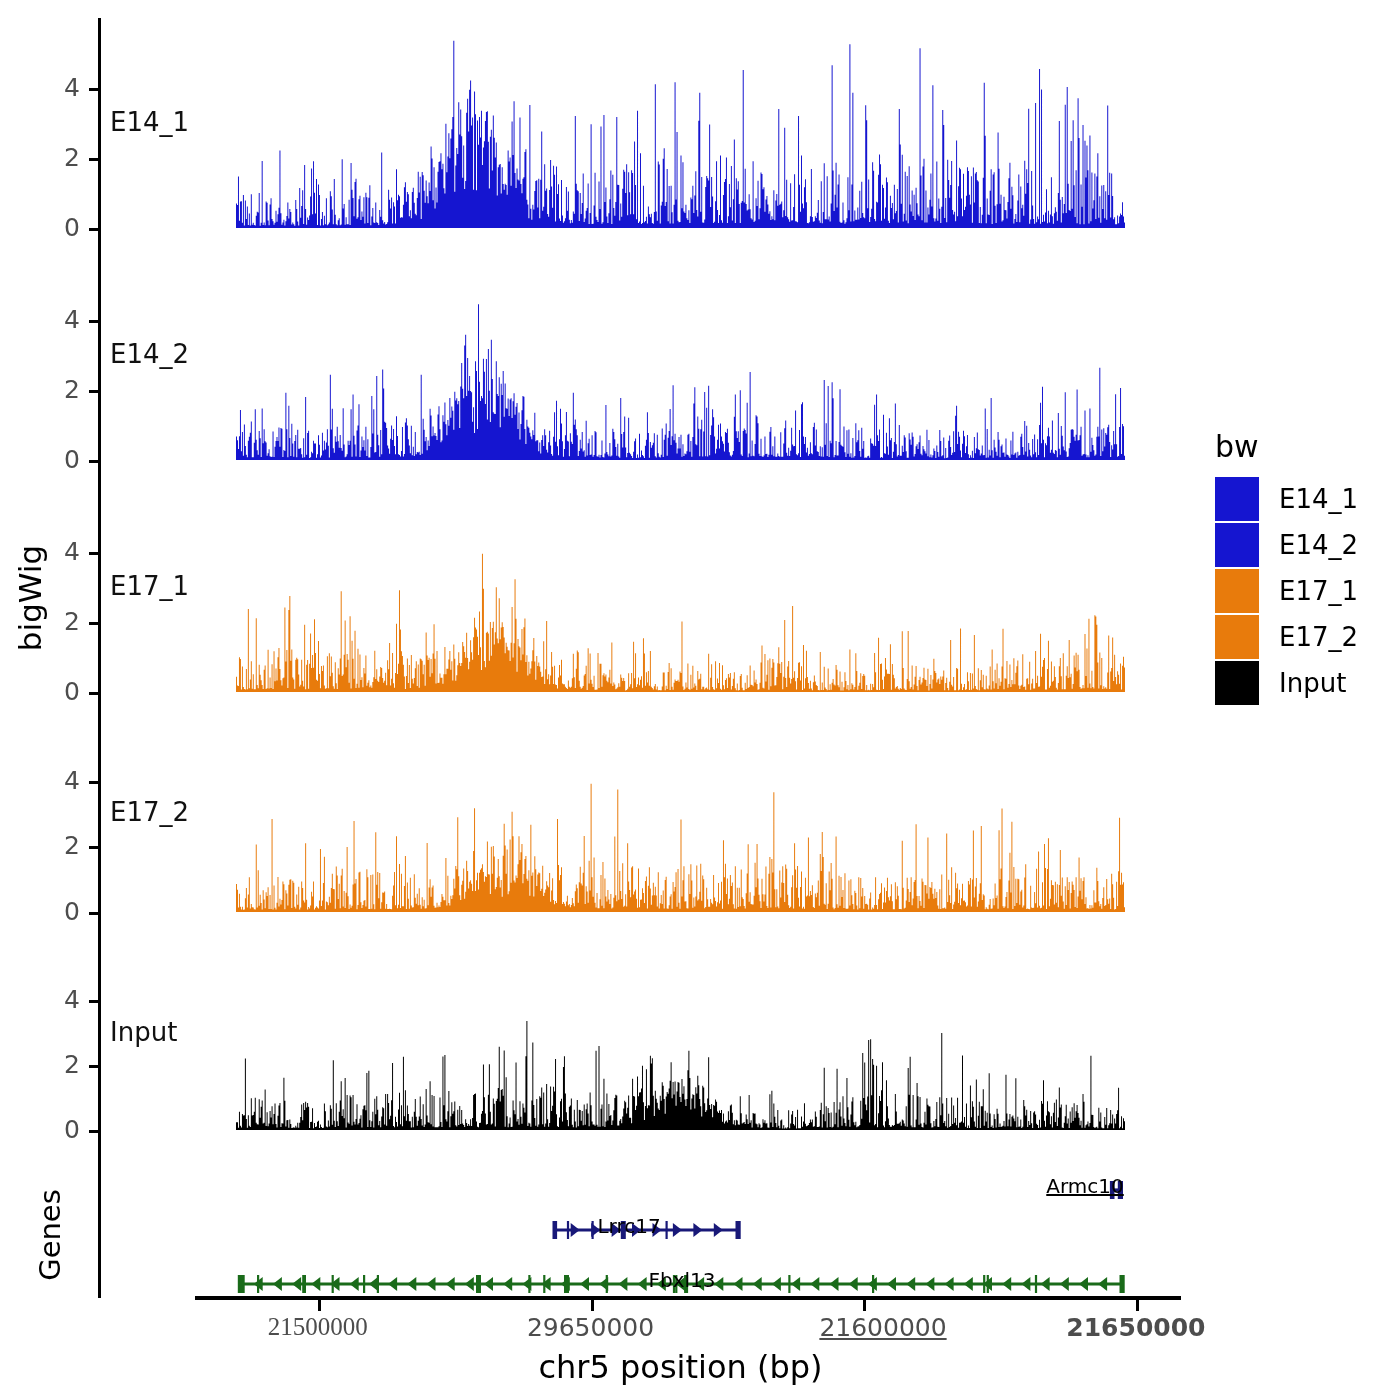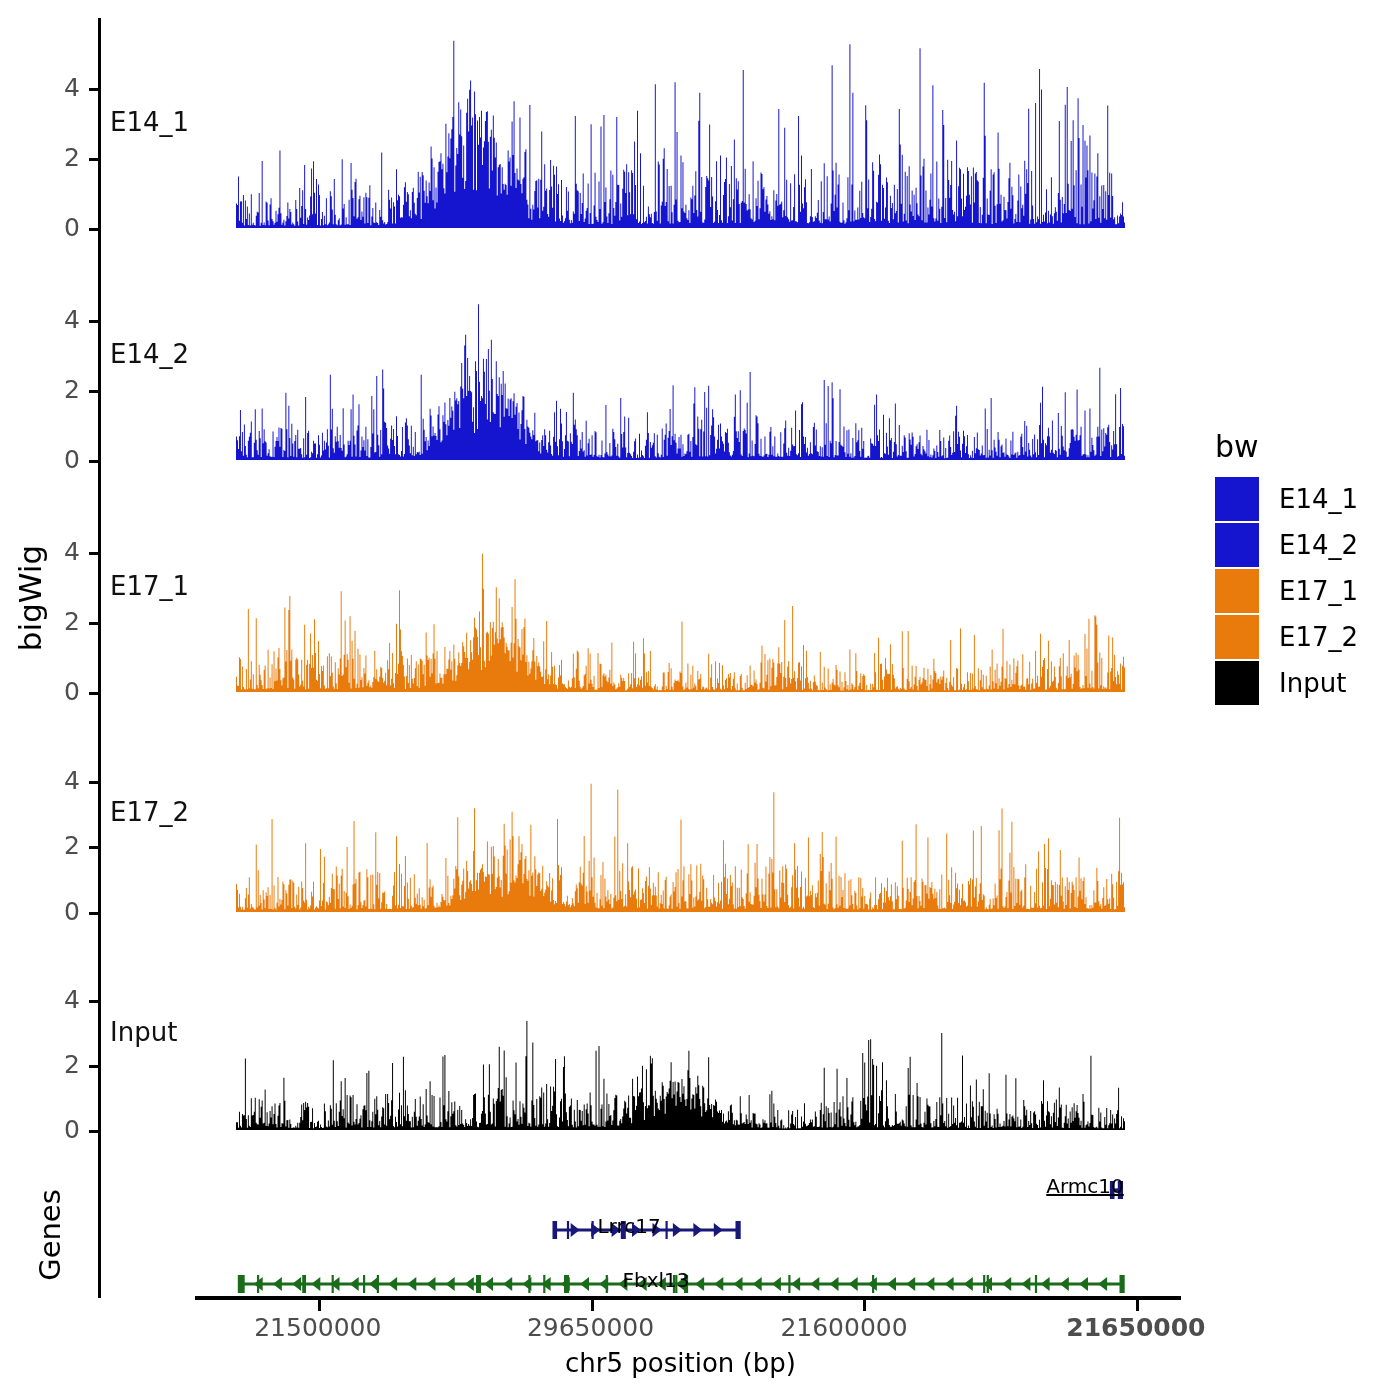--- a/index.html
+++ b/index.html
@@ -148,21 +148,21 @@
     text-align: center;
     width: 220px;
     margin-left: -110px;
   }
   #xlab {
     position: absolute;
     top: 1348px;
     left: 236px;
     width: 889px;
     text-align: center;
-    font-size: 26px;
+    font-size: 32px;
     color: #000;
   }
 
   
   #genes-panel .axis-line { top: 0; bottom: 0; }
   .gene-label {
     position: absolute;
     font-size: 20px;
     color: #000;
     white-space: nowrap;
@@ -341,33 +341,33 @@
           <rect x="67.8" y="123" width="2.2" height="18" fill="#1A6B1A"></rect>
           <rect x="95.6" y="123" width="2.2" height="18" fill="#1A6B1A"></rect>
           <rect x="240.0" y="123" width="5" height="18" fill="#1A6B1A"></rect>
           <rect x="439.2" y="123" width="2.2" height="18" fill="#1A6B1A"></rect>
           <rect x="636.0" y="123" width="2.2" height="18" fill="#1A6B1A"></rect>
           <line x1="875.7" y1="38" x2="884.6" y2="38" stroke="#181878" stroke-width="3.2"></line>
           <rect x="873.9" y="29" width="4.6" height="18" fill="#181878"></rect>
           <rect x="881.8" y="29" width="5.2" height="18" fill="#181878"></rect>
         </svg>
         <div class="gene-label" style="left:393px;top:62px;">Lrrc17</div>
-        <div class="gene-label" style="left:420px;top:116px;">Fbxl13</div>
+        <div class="gene-label" style="left:446px;top:116px;">Fbxl13</div>
         <div class="gene-label" style="left:849.0px;top:22px;text-decoration:underline;">Armc10</div>
       </div>
   </div>
 
   <div id="xaxis-line"></div>
   <div id="xticks">
       <div class="xtick" style="left: 317.81px;"></div>
-      <div class="xtick-label" style="left: 317.81px;">21500000</div>
+      <div class="xtick-label" style="left: 317.81px; font-family: Liberation Serif, serif;">21500000</div>
       <div class="xtick" style="left: 590.509px;"></div>
       <div class="xtick-label" style="left: 590.509px;">29650000</div>
       <div class="xtick" style="left: 863.209px;"></div>
-      <div class="xtick-label" style="left: 844px;">21600000</div>
+      <div class="xtick-label" style="left: 883px; text-decoration: underline;">21600000</div>
       <div class="xtick" style="left: 1135.91px;"></div>
       <div class="xtick-label" style="left: 1135.91px; font-weight: bold;">21650000</div>
     </div>
   <div id="xlab">chr5 position (bp)</div>
 
   <div id="legend">
     <div id="legend-title">bw</div>
     <div id="legend-items">
         <div class="legend-row">
           <span class="legend-key" style="background: rgb(21, 21, 208);"></span>

